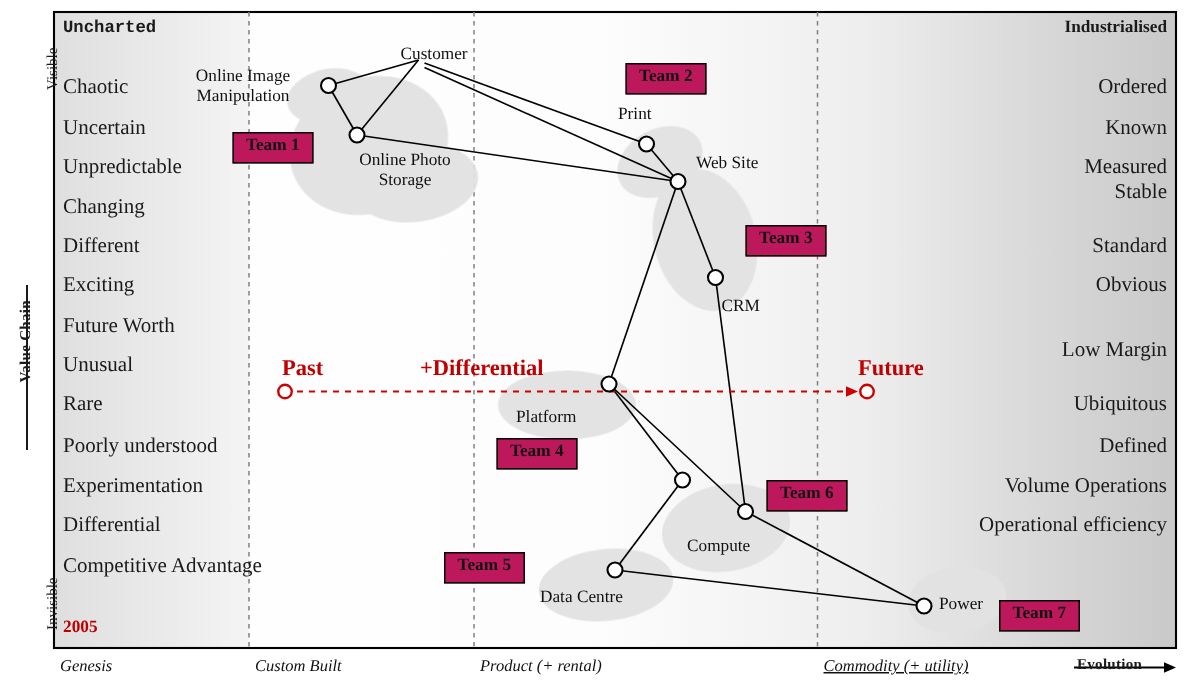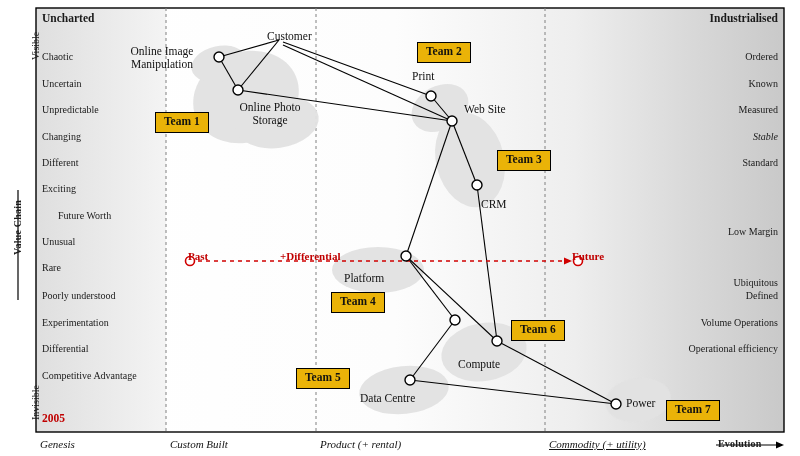--- a/index.html
+++ b/index.html
@@ -18,21 +18,21 @@
   #mapsvg {
     position: absolute;
     left: 0;
     top: 0;
     width: 800px;
     height: 456px;
   }
   .lbl {
     position: absolute;
     font-family: "Liberation Serif", serif;
-    font-size: 10px;
+    font-size: 14px;
     color: #1a1a1a;
     white-space: nowrap;
     line-height: 1.15;
   }
   .lbl.right  { text-align: right; }
   .axis-corner {
     font-weight: bold;
     font-size: 11.5px;
   }
   .axis-title {
@@ -45,42 +45,41 @@
     transform-origin: 0 0;
   }
   .evo-label {
     font-style: italic;
     font-size: 11px;
     color: #111;
   }
   .team-box {
     position: absolute;
     border: 1.3px solid #000;
-    background: #eab308;
+    background: #be185d;
     font-family: "Liberation Serif", serif;
     font-size: 11.5px;
     font-weight: bold;
     color: #111;
     padding: 3px 8px 4px 8px;
     white-space: nowrap;
     line-height: 1;
   }
   .node-label {
     position: absolute;
     font-size: 11.5px;
     color: #111;
     white-space: nowrap;
     text-align: center;
     line-height: 1.15;
   }
   .red {
     color: #c00000;
     font-weight: bold;
-    font-size: 11px;
-    margin-top: 12px;
+    font-size: 15px;
   }
   .year {
     color: #c00000;
     font-weight: bold;
     font-size: 11.5px;
   }
 </style>
 </head>
 <body>
 
@@ -178,56 +177,57 @@
     <g>
       <line x1="716" y1="445" x2="782" y2="445" stroke="#000000" stroke-width="1.2"></line>
       <polygon points="784,445 776,441.5 776,448.5" fill="#000000"></polygon>
     </g>
 
     <g>
       <line x1="18" y1="300" x2="18" y2="190" stroke="#000000" stroke-width="1.2"></line>
     </g>
   </svg>
 
-  <div class="lbl axis-corner" style="left:42px; top:12px;">Uncharted</div>
+  <div class="lbl axis-corner" style="left:42px; top:12px;font-family:Liberation Mono, monospace;">Uncharted</div>
   <div class="lbl axis-corner right" style="left:614px; top:12px; width:164px;">Industrialised</div>
   <div class="lbl year" style="left:42px; top:412px;">2005</div>
 
   <div class="lbl axis-title vert" style="left:12px; top:255px;">Value Chain</div>
   <div class="lbl vert" style="left:30px; top:60px; font-size:10px;">Visible</div>
   <div class="lbl vert" style="left:30px; top:420px; font-size:10px;">Invisible</div>
 
   <div class="lbl axis-title" style="left:718px; top:438px;">Evolution</div>
 
   <div class="lbl evo-label" style="left:40px; top:438px;">Genesis</div>
   <div class="lbl evo-label" style="left:170px; top:438px;">Custom Built</div>
   <div class="lbl evo-label" style="left:320px; top:438px;">Product (+ rental)</div>
   <div class="lbl evo-label" style="left:549px; top:438px;text-decoration:underline;">Commodity (+ utility)</div>
 
   <div class="lbl" style="left:42px; top:51px;">Chaotic</div>
   <div class="lbl" style="left:42px; top:78px;">Uncertain</div>
   <div class="lbl" style="left:42px; top:104px;">Unpredictable</div>
   <div class="lbl" style="left:42px; top:131px;">Changing</div>
   <div class="lbl" style="left:42px; top:157px;">Different</div>
   <div class="lbl" style="left:42px; top:183px;">Exciting</div>
-  <div class="lbl" style="left:42px; top:210px;margin-left:16px;">Future Worth</div>
+  <div class="lbl" style="left:42px; top:210px;">Future Worth</div>
   <div class="lbl" style="left:42px; top:236px;">Unusual</div>
   <div class="lbl" style="left:42px; top:262px;">Rare</div>
   <div class="lbl" style="left:42px; top:290px;">Poorly understood</div>
   <div class="lbl" style="left:42px; top:317px;">Experimentation</div>
   <div class="lbl" style="left:42px; top:343px;">Differential</div>
   <div class="lbl" style="left:42px; top:370px;">Competitive Advantage</div>
 
   <div class="lbl right" style="left:578px; top:51px;  width:200px;">Ordered</div>
   <div class="lbl right" style="left:578px; top:104px; width:200px;">Measured</div>
   <div class="lbl right" style="left:578px; top:78px;  width:200px;">Known</div>
-  <div class="lbl right" style="left:578px; top:131px; width:200px;font-style:italic;">Stable</div>
+  <div class="lbl right" style="left:578px; top:121px; width:200px;">Stable</div>
   <div class="lbl right" style="left:578px; top:157px; width:200px;">Standard</div>
+  <div class="lbl right" style="left:578px; top:183px; width:200px;">Obvious</div>
   <div class="lbl right" style="left:578px; top:210px; width:200px;margin-top:16px;">Low Margin</div>
-  <div class="lbl right" style="left:578px; top:262px; width:200px;margin-top:15px;">Ubiquitous</div>
+  <div class="lbl right" style="left:578px; top:262px; width:200px;">Ubiquitous</div>
   <div class="lbl right" style="left:578px; top:290px; width:200px;">Defined</div>
   <div class="lbl right" style="left:578px; top:317px; width:200px;">Volume Operations</div>
   <div class="lbl right" style="left:578px; top:343px; width:200px;">Operational efficiency</div>
 
   <div class="node-label" style="left:267px; top:30px;">Customer</div>
 
   <div class="node-label" style="left:112px; top:45px; width:100px;">Online Image<br>Manipulation</div>
 
   <div class="node-label" style="left:222px; top:101px; width:96px;">Online Photo<br>Storage</div>
 
@@ -242,21 +242,21 @@
   <div class="node-label" style="left:458px; top:358px;">Compute</div>
 
   <div class="node-label" style="left:360px; top:392px;">Data Centre</div>
 
   <div class="node-label" style="left:626px; top:397px;">Power</div>
 
   <div class="lbl red" style="left:188px; top:238px;">Past</div>
   <div class="lbl red" style="left:280px; top:238px;">+Differential</div>
   <div class="lbl red" style="left:572px; top:238px;">Future</div>
 
-  <div class="team-box" style="left:155px; top:88px;margin-top:24px;">Team 1</div>
+  <div class="team-box" style="left:155px; top:88px;">Team 1</div>
   <div class="team-box" style="left:417px; top:42px;">Team 2</div>
   <div class="team-box" style="left:497px; top:150px;">Team 3</div>
   <div class="team-box" style="left:331px; top:292px;">Team 4</div>
   <div class="team-box" style="left:296px; top:368px;">Team 5</div>
   <div class="team-box" style="left:511px; top:320px;">Team 6</div>
   <div class="team-box" style="left:666px; top:400px;">Team 7</div>
 
 </div>
 
 </body></html>

